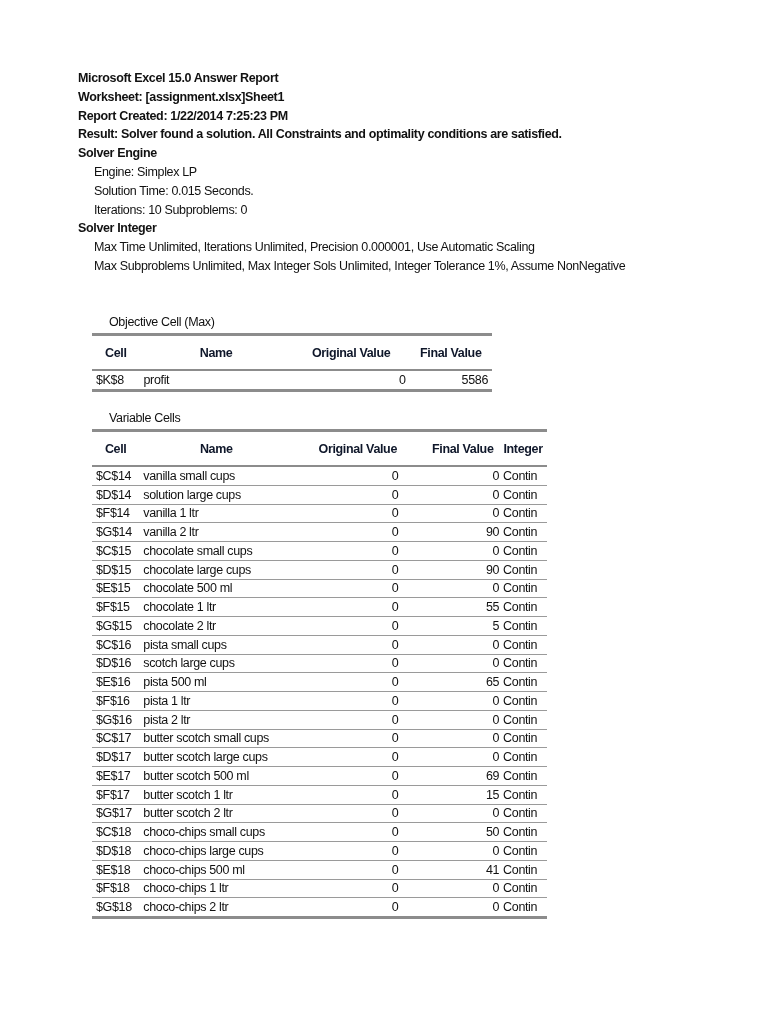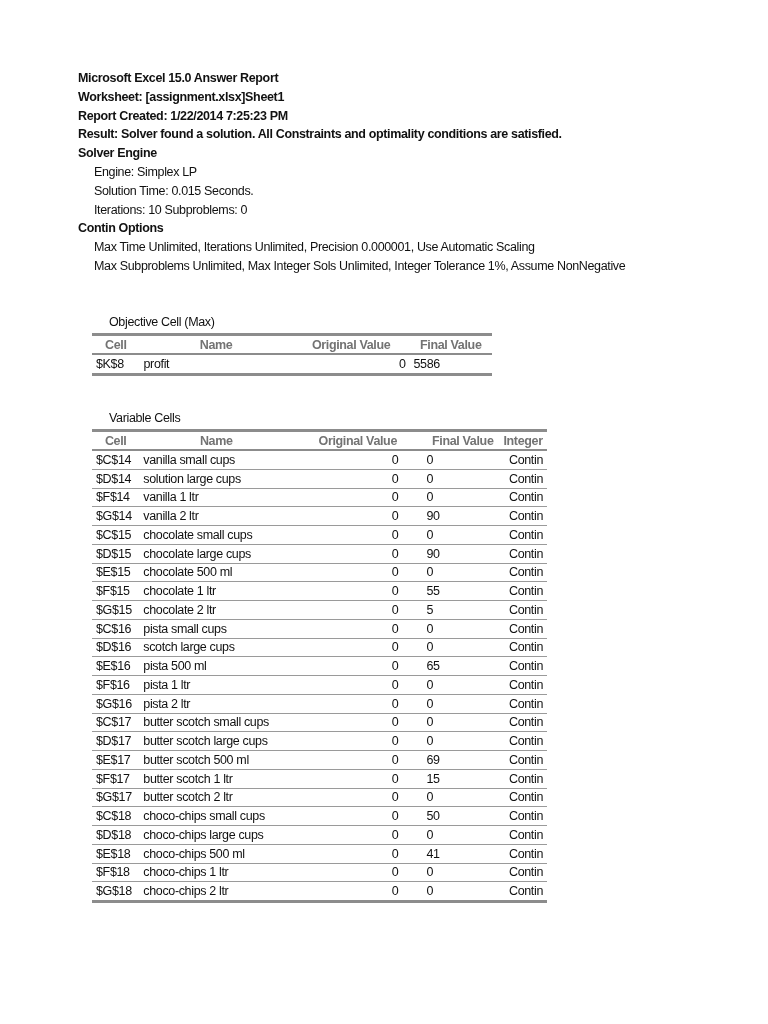--- a/index.html
+++ b/index.html
@@ -45,43 +45,43 @@
     margin-left: 31px;
   }
 
   table.report {
     position: absolute;
     border-collapse: collapse;
     font-size: 12.5px;
     letter-spacing: -0.35px;
   }
   table.report th {
-    color: #737373;
+    color: #0f172a;
     font-weight: bold;
     height: 17px;
-    padding: 0 4px;
+    padding: 8px 4px;
     border-top: 3px solid #8c8c8c;
     border-bottom: 2px solid #8c8c8c;
     white-space: nowrap;
     text-align: center;
   }
   table.report td {
     height: 17.75px;
     padding: 0 4px;
     border-bottom: 1px solid #9a9a9a;
     white-space: nowrap;
   }
   table.report tr.last td {
     border-bottom: 3px solid #8c8c8c;
   }
   .c-cell { text-align: left; }
   .c-name { text-align: left; }
   .c-orig { text-align: right; }
-  .c-final { }
-  .c-int { text-align: right; }
+  .c-final { text-align: right; }
+  .c-int { text-align: left; }
   th.c-cell { text-align: center; }
   th.c-name { text-align: center; }
   th.c-orig { text-align: right; }
   th.c-final { text-align: right; }
   th.c-int { text-align: right; }
 
   #objective-table { left: 80px; top: 333px; width: 400px; }
   #objective-table .c-cell { width: 40px; }
   #objective-table .c-name { width: 150px; }
   #objective-table .c-orig { width: 110px; }
@@ -102,21 +102,21 @@
 
   <div class="report-header">
     <div class="hline bold">Microsoft Excel 15.0 Answer Report</div>
     <div class="hline bold">Worksheet: [assignment.xlsx]Sheet1</div>
     <div class="hline bold">Report Created: 1/22/2014 7:25:23 PM</div>
     <div class="hline bold">Result: Solver found a solution.  All Constraints and optimality conditions are satisfied.</div>
     <div class="hline bold">Solver Engine</div>
     <div class="hline indent">Engine: Simplex LP</div>
     <div class="hline indent">Solution Time: 0.015 Seconds.</div>
     <div class="hline indent">Iterations: 10 Subproblems: 0</div>
-    <div class="hline bold">Contin Options</div>
+    <div class="hline bold">Solver Integer</div>
     <div class="hline indent">Max Time Unlimited,  Iterations Unlimited, Precision 0.000001, Use Automatic Scaling</div>
     <div class="hline indent">Max Subproblems Unlimited, Max Integer Sols Unlimited, Integer Tolerance 1%, Assume NonNegative</div>
   </div>
 
   <div class="section-label" style="top:315px;">Objective Cell (Max)</div>
 
   <table class="report" id="objective-table">
     <thead>
       <tr>
         <th class="c-cell">Cell</th>

